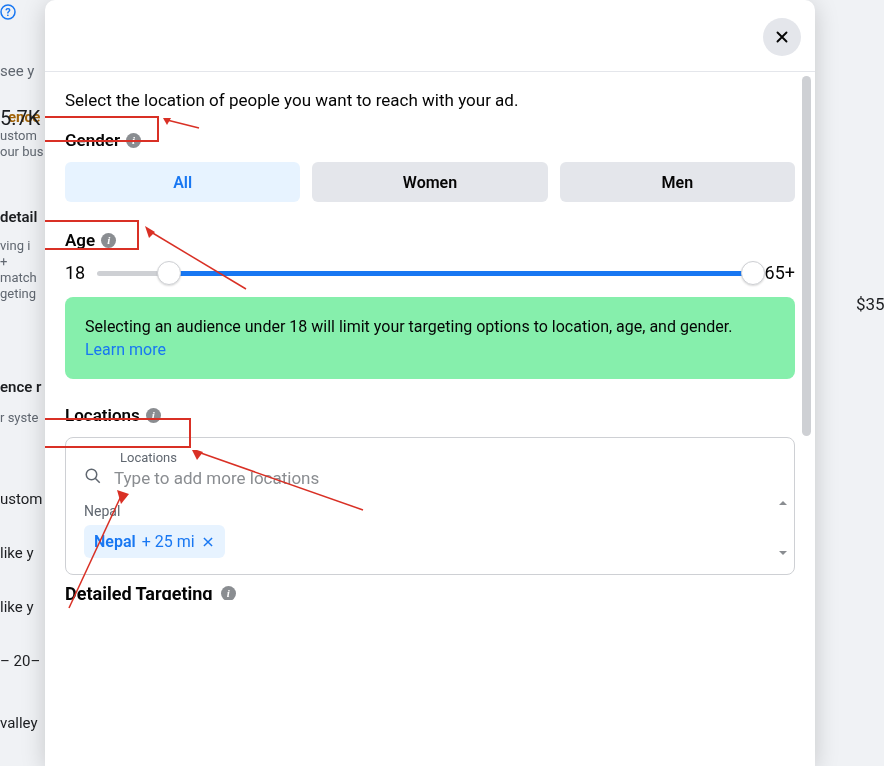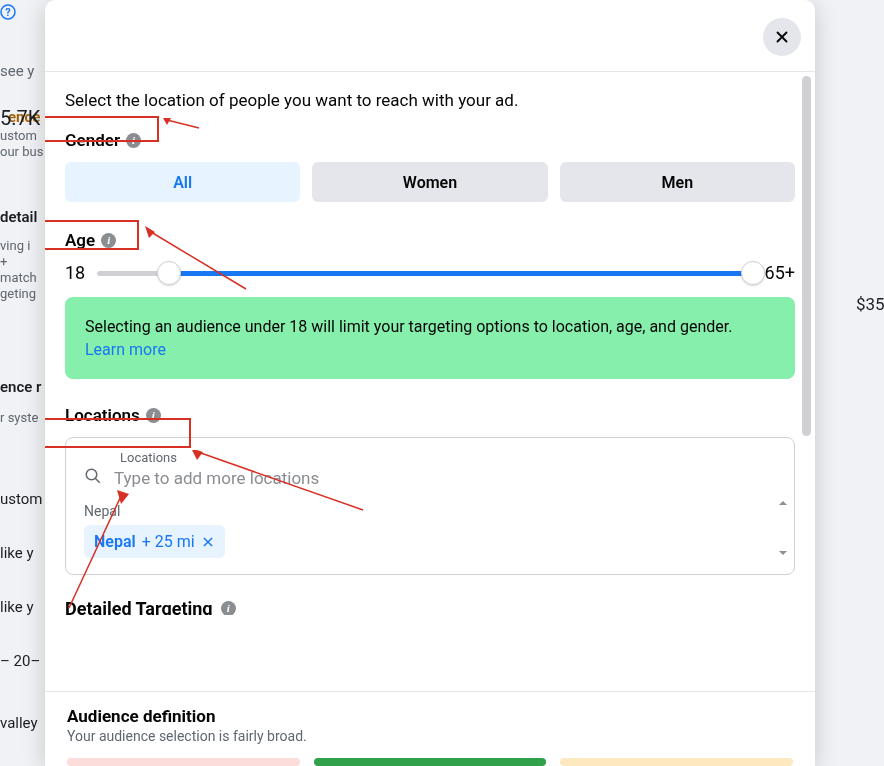--- a/index.html
+++ b/index.html
@@ -37,21 +37,21 @@
   .loc-input-row { display:flex; align-items:center; gap:10px; margin-top:2px; margin-bottom:14px; }
   .search-icon svg { width:18px; height:18px; stroke:#606770; fill:none; stroke-width:2; }
   .loc-input { flex:1; border:none; outline:none; font-size:17px; color:#606770; background:transparent; }
   .loc-input::placeholder { color:#8a8d91; }
   .country-label { font-size:14px; color:#606770; margin-bottom:6px; }
   .chip { display:inline-flex; align-items:center; gap:6px; background:#e7f3ff; border-radius:6px; padding:7px 10px; font-size:16px; font-weight:600; color:#1877f2; }
   .chip .radius { font-weight:400; }
   .chip-x { width:14px; height:14px; stroke:#1877f2; stroke-width:2.5; cursor:pointer; }
   .mini-scroll { position:absolute; right:6px; top:60px; display:flex; flex-direction:column; align-items:center; gap:40px; color:#8a8d91; }
   .mini-scroll svg { width:10px; height:10px; fill:#8a8d91; }
-  .detailed-row { margin-top:26px; font-size:18px; font-weight:700; display:flex; align-items:center; gap:8px; color:#050505; }
+  .detailed-row { margin-top:11px; font-size:18px; font-weight:700; display:flex; align-items:center; gap:8px; color:#050505; }
   .footer { border-top:1px solid #e4e6eb; padding:14px 22px 0 22px; background:#fff; }
   .footer-title { font-size:17px; font-weight:700; color:#050505; }
   .footer-sub { font-size:14px; color:#606770; margin-top:2px; }
   .meter { display:flex; gap:14px; margin-top:14px; }
   .meter-seg { flex:1; height:8px; border-radius:4px; }
   .red-box { position:absolute; border:2px solid #d93025; pointer-events:none; }
   .red-arrow { position:absolute; pointer-events:none; }
 </style>
 </head>
 <body>
@@ -175,22 +175,13 @@
         <polygon points="4,2 14,8 8,14" fill="#d93025"></polygon>
       </svg>
     <svg class="red-arrow" style="left:18px;top:378px" width="310" height="160">
       <line x1="300" y1="60" x2="135" y2="2" stroke="#d93025" stroke-width="1.5"></line>
         <polygon points="128,-2 140,2 134,10" fill="#d93025"></polygon>
       <line x1="6" y1="158" x2="58" y2="46" stroke="#d93025" stroke-width="1.5"></line>
         <polygon points="54,40 66,44 58,54" fill="#d93025"></polygon>
     </svg>
   </div>
 
-  <div class="footer">
-    <div class="footer-title">Audience definition</div>
-    <div class="footer-sub">Your audience selection is fairly broad.</div>
-    <div class="meter">
-      <div class="meter-seg" id="seg0" style="background: rgb(253, 220, 220);"></div>
-      <div class="meter-seg" id="seg1" style="background: rgb(49, 162, 76);"></div>
-      <div class="meter-seg" id="seg2" style="background: rgb(252, 233, 192);"></div>
-    </div>
-  </div>
 </div>
 
 </body></html>

